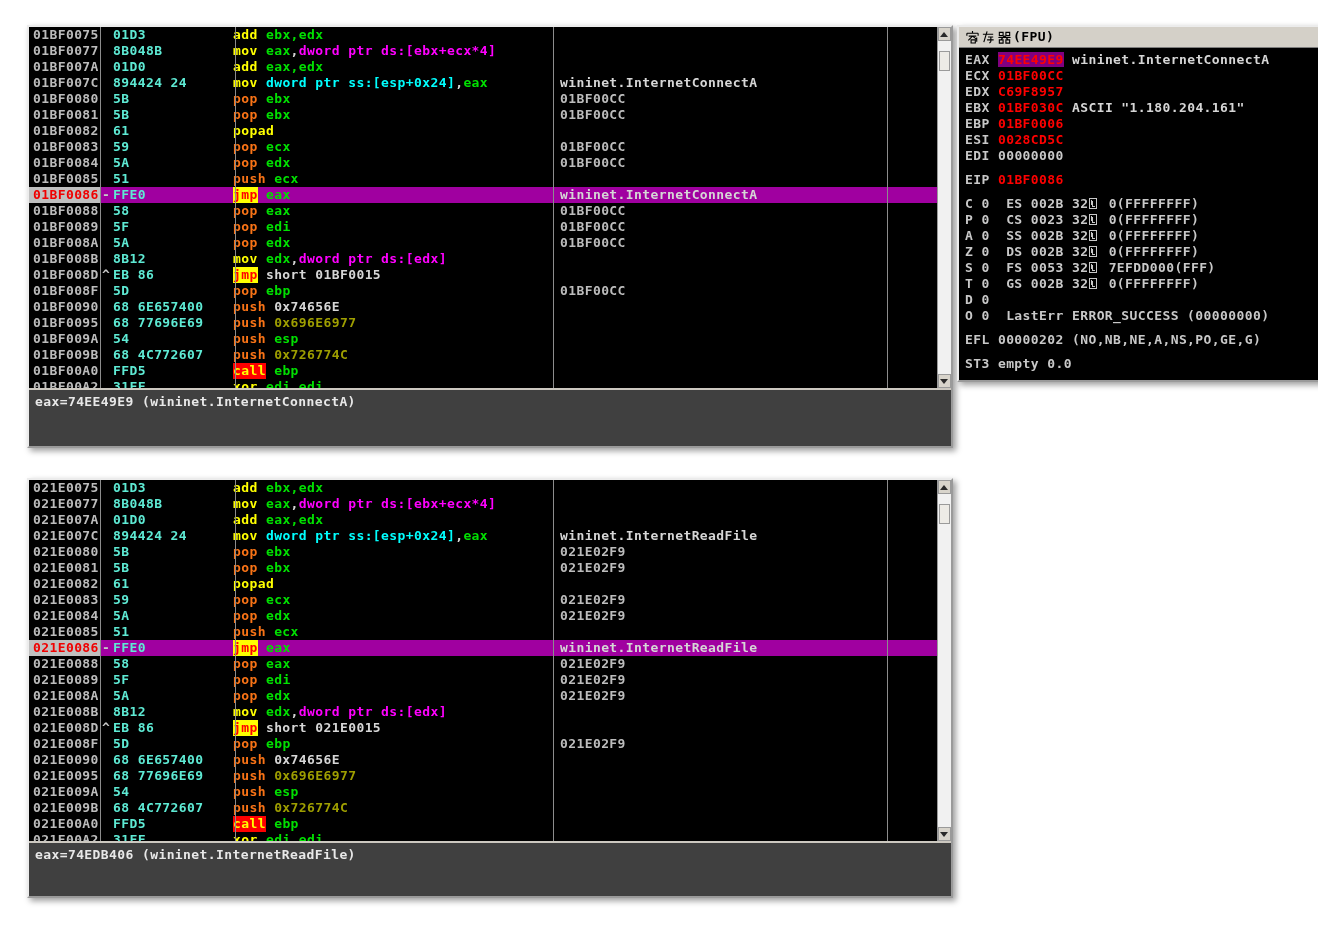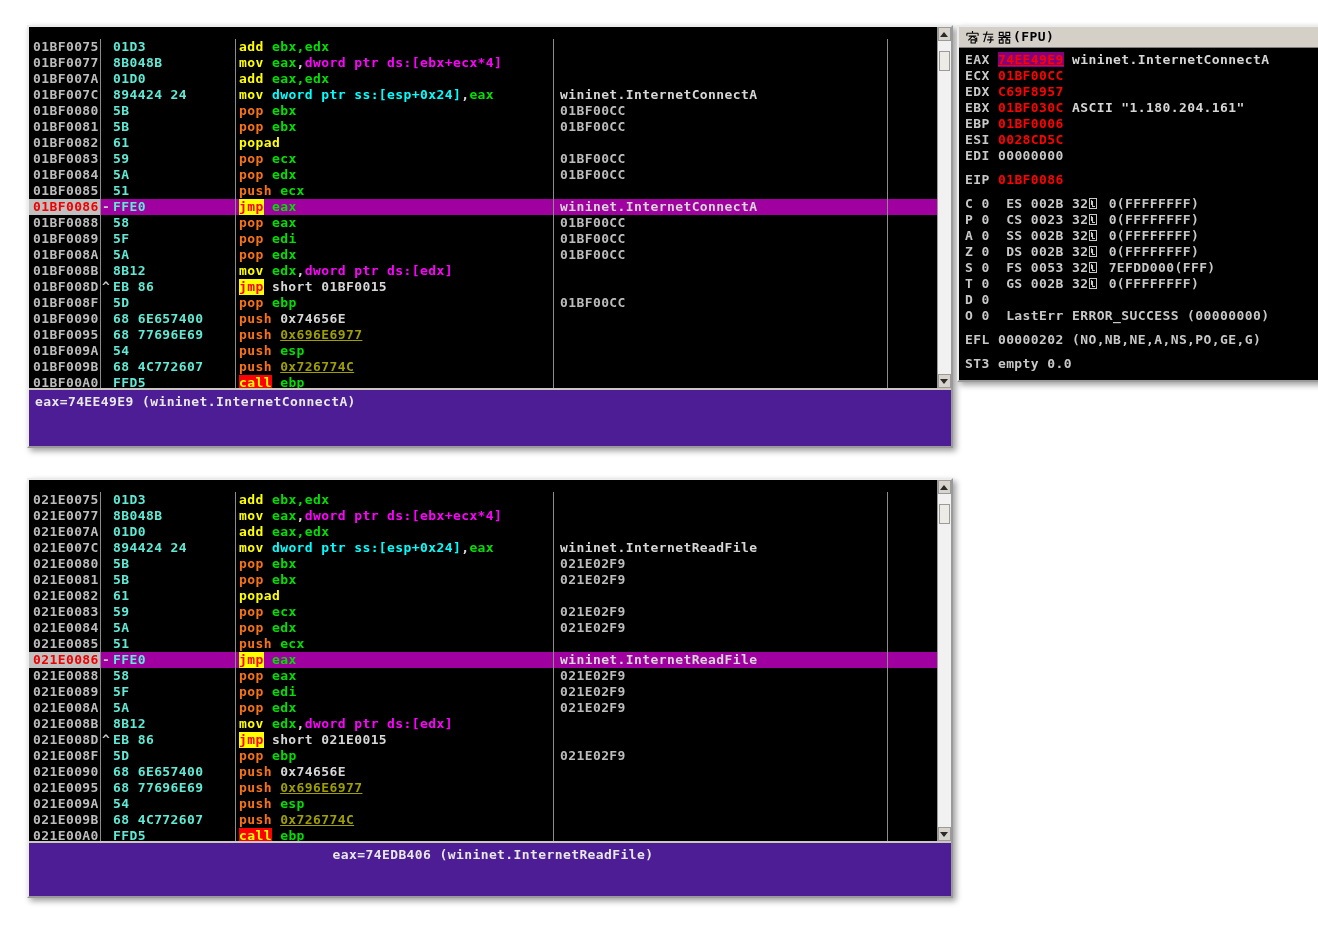--- a/index.html
+++ b/index.html
@@ -3,76 +3,76 @@
 <meta charset="utf-8">
 <style>
   html,body{margin:0;padding:0;background:#fff;}
   .stage{position:relative;width:1318px;height:926px;background:#fff;overflow:hidden;
          font-family:"DejaVu Sans Mono",monospace;font-weight:700;font-size:13px;
          line-height:16px;letter-spacing:0.4px;}
   
   .dwin{position:absolute;width:922px;border:2px solid;border-color:#ececec #9a9a9a #9a9a9a #ececec;
         box-shadow:3px 3px 6px rgba(0,0,0,0.38);background:#000;}
   .dis-wrap{display:flex;height:361px;overflow:hidden;}
-  .dis-content{position:relative;width:950px;background:#000;overflow:hidden;margin-top:12px;}
+  .dis-content{position:relative;width:950px;background:#000;overflow:hidden;}
   .vdiv{position:absolute;top:0;bottom:0;width:1px;background:#8c8c8c;z-index:5;}
   .rows{position:relative;z-index:2;}
   .drow{position:relative;height:16px;}
   .drow span{position:absolute;top:0;white-space:pre;}
   .drow.hl{background:#A000A0;}
   .c-addr{left:4px;color:#BCBCBC;}
   .hl .c-addr{left:0;width:71px;padding-left:4px;box-sizing:border-box;background:#C0C0C0;color:#F00000;}
   .c-mark{left:73px;color:#C8C8C8;}
   .c-bytes{left:84px;color:#5eead4;}
-  .c-ins{left:210px;}
+  .c-ins{left:204px;}
   .c-cmt{left:531px;}
   .ct-lib{color:#D6D6D6;}
   .ct-addr{color:#BCBCBC;}
   .tk{white-space:pre;}
   .tk-y{color:#FFFF00;}
   .tk-b{color:#f97316;}
   .tk-g{color:#00E000;}
   .tk-m{color:#FF00FF;}
   .tk-c{color:#00FFFF;}
   .tk-w{color:#D6D6D6;}
-  .tk-o{color:#9E9E00;text-decoration:underline;}
+  .tk-o{color:#9E9E00;}
   .tk-J{color:#FF0000;background:#FFFF00;}
   .tk-C{color:#FFFF00;background:#FF0000;}
   .c-ins .tk{position:static;display:inline-block;}
   
   .vscroll{width:15px;background:#F1F1F1;border-left:1px solid #9a9a9a;box-sizing:border-box;
            display:flex;flex-direction:column;}
   .sb-btn{height:14px;flex:none;background:#D8D4CB;border:1px solid #9a9a9a;box-sizing:border-box;
           display:flex;align-items:center;justify-content:center;}
   .sb-btn.down{margin-top:auto;}
   .arr{width:0;height:0;border-left:4px solid transparent;border-right:4px solid transparent;}
   .arr-up{border-bottom:5px solid #2a2a2a;}
   .arr-down{border-top:5px solid #2a2a2a;}
   .sb-thumb{height:20px;flex:none;margin:10px 1px 0 1px;background:#EDEBE6;border:1px solid #9a9a9a;
             box-sizing:border-box;}
   
-  .info{background:#4c1d95;color:#E8E8E8;border-top:2px solid #CCC8C0;padding:4px 0 0 6px;}
+  .info{background:#404040;color:#E8E8E8;border-top:2px solid #CCC8C0;padding:4px 0 0 6px;}
   .w1 .info{height:52px;}
-  .w2 .info{height:49px;text-align:center;}
+  .w2 .info{height:49px;}
   
   .regwin{position:absolute;left:957px;top:25px;width:406px;border:2px solid;
           border-color:#ececec #9a9a9a #9a9a9a #ececec;box-shadow:3px 3px 6px rgba(0,0,0,0.38);
           background:#fde047;box-sizing:border-box;}
   .reg-title{height:20px;background:#D4D0C8;color:#000;display:flex;align-items:center;
              padding:0 10px 0 6px;border-bottom:1px solid #7e7e7e;}
   .reg-title .sp{flex:1;}
   .collapse{cursor:default;}
   .cjk{width:15px;height:15px;margin-right:1px;flex:none;}
   .cjk path{stroke:#000;stroke-width:1.2;fill:none;}
   .reg-body{background:#000;padding:4px 0 8px 6px;}
   .rrow{height:16px;white-space:pre;color:#C8C8C8;}
   .rn{color:#C8C8C8;}
   .rv{color:#C8C8C8;}
   .rv.chg{color:#FF0000;}
-  .rv.sel{background:#800080;color:#FF0000;text-decoration:underline;}
+  .rv.sel{background:#800080;color:#FF0000;}
   .rc{color:#D6D6D6;}
   .spacer{height:8px;}
   .bitg{display:inline-block;width:8px;height:11px;border:1px solid #C8C8C8;box-sizing:border-box;
         margin:0 3px 0 1px;position:relative;top:1px;}
   .bitg::before{content:"";position:absolute;left:1px;top:1px;width:1px;height:5px;background:#C8C8C8;}
   .bitg::after{content:"";position:absolute;right:1px;top:2px;width:2px;height:5px;
                border-left:1px solid #C8C8C8;border-bottom:1px solid #C8C8C8;}
 </style>
 </head>
 <body>

